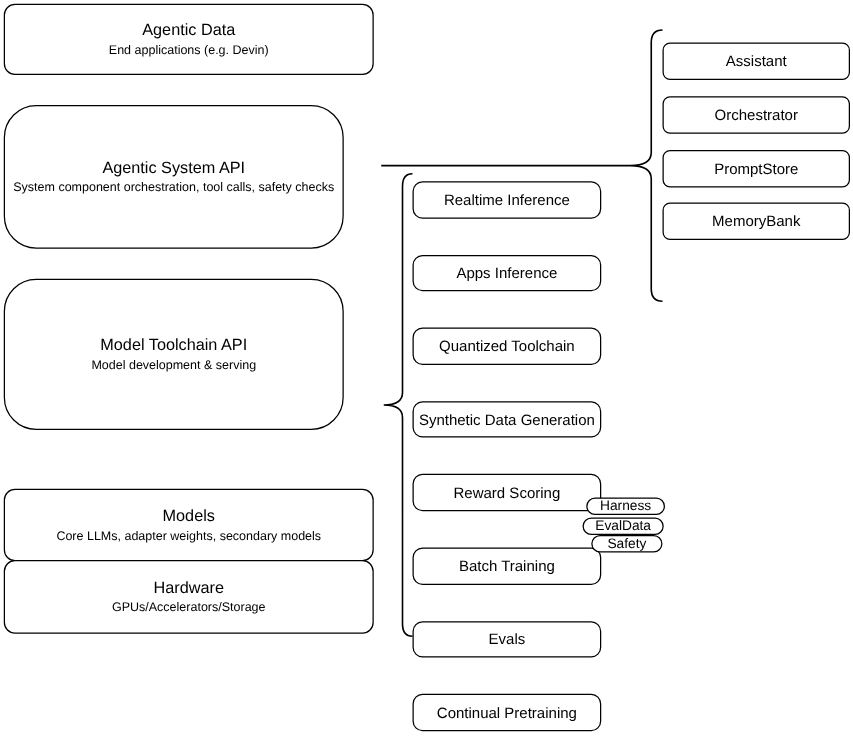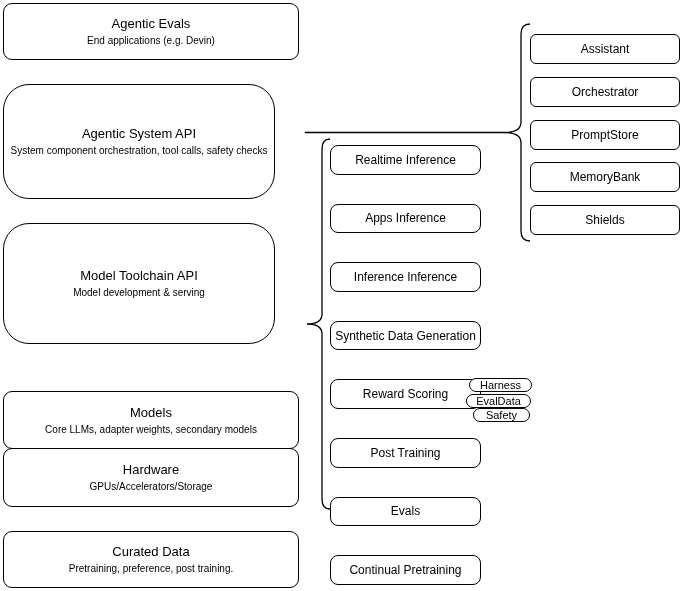--- a/index.html
+++ b/index.html
@@ -70,20 +70,21 @@
     border: 1.3px solid #000;
     border-radius: 8px;
     background: #fff;
     display: flex;
     align-items: center;
     justify-content: center;
     font-size: 11px;
     line-height: 11px;
     white-space: nowrap;
     z-index: 3;
+    margin-top: 20px;
   }
   #pill-harness  { left: 469px; top: 378px; width: 63px; height: 14px; }
   #pill-evaldata { left: 466px; top: 394px; width: 65px; height: 14px; }
   #pill-safety   { left: 473px; top: 408px; width: 57px; height: 14px; }
 
   
   #components-col {
     position: absolute;
     left: 530px;
     top: 34px;
@@ -119,21 +120,21 @@
     stroke: #000;
     stroke-width: 1.3;
   }
 </style>
 </head>
 <body>
 
 <div id="canvas">
 
   <div class="lbox" id="box-agentic-apps">
-    <div class="node-title">Agentic Evals</div>
+    <div class="node-title">Agentic Data</div>
     <div class="node-subtitle">End applications (e.g. Devin)</div>
   </div>
 
   <div class="lbox r-lg" id="box-agentic-system-api">
     <div class="node-title">Agentic System API</div>
     <div class="node-subtitle">System component orchestration, tool calls, safety checks</div>
   </div>
 
   <div class="lbox r-lg" id="box-model-toolchain-api">
     <div class="node-title">Model Toolchain API</div>
@@ -143,47 +144,42 @@
   <div class="lbox" id="box-models">
     <div class="node-title">Models</div>
     <div class="node-subtitle">Core LLMs, adapter weights, secondary models</div>
   </div>
 
   <div class="lbox" id="box-hardware">
     <div class="node-title">Hardware</div>
     <div class="node-subtitle">GPUs/Accelerators/Storage</div>
   </div>
 
-  <div class="lbox" id="box-curated-data">
-    <div class="node-title">Curated Data</div>
-    <div class="node-subtitle">Pretraining, preference, post training.</div>
-  </div>
 
   <div id="toolchain-col">
     <div class="mid-box">Realtime Inference</div>
     <div class="mid-box">Apps Inference</div>
-    <div class="mid-box">Inference Inference</div>
+    <div class="mid-box">Quantized Toolchain</div>
     <div class="mid-box">Synthetic Data Generation</div>
     <div class="mid-box">Reward Scoring</div>
-    <div class="mid-box">Post Training</div>
+    <div class="mid-box">Batch Training</div>
     <div class="mid-box">Evals</div>
     <div class="mid-box">Continual Pretraining</div>
     <div class="mid-box">Pretraining</div>
   </div>
 
   <div class="pill" id="pill-harness">Harness</div>
   <div class="pill" id="pill-evaldata">EvalData</div>
   <div class="pill" id="pill-safety">Safety</div>
 
   <div id="components-col">
     <div class="right-box">Assistant</div>
     <div class="right-box">Orchestrator</div>
     <div class="right-box">PromptStore</div>
     <div class="right-box">MemoryBank</div>
-    <div class="right-box">Shields</div>
   </div>
 
   <svg id="overlay" viewBox="0 0 682 591" xmlns="http://www.w3.org/2000/svg">
 
     <path d="M330,139 Q322,139 322,149 L322,314 Q322,324 307,324 Q322,324 322,334 L322,499 Q322,509 330,509"></path>
 
     <path d="M530,24 Q521,24 521,34 L521,122 Q521,132.5 504,132.5 Q521,132.5 521,143 L521,231 Q521,241 530,241"></path>
 
     <line x1="305" y1="132.5" x2="504" y2="132.5"></line>
   </svg>

